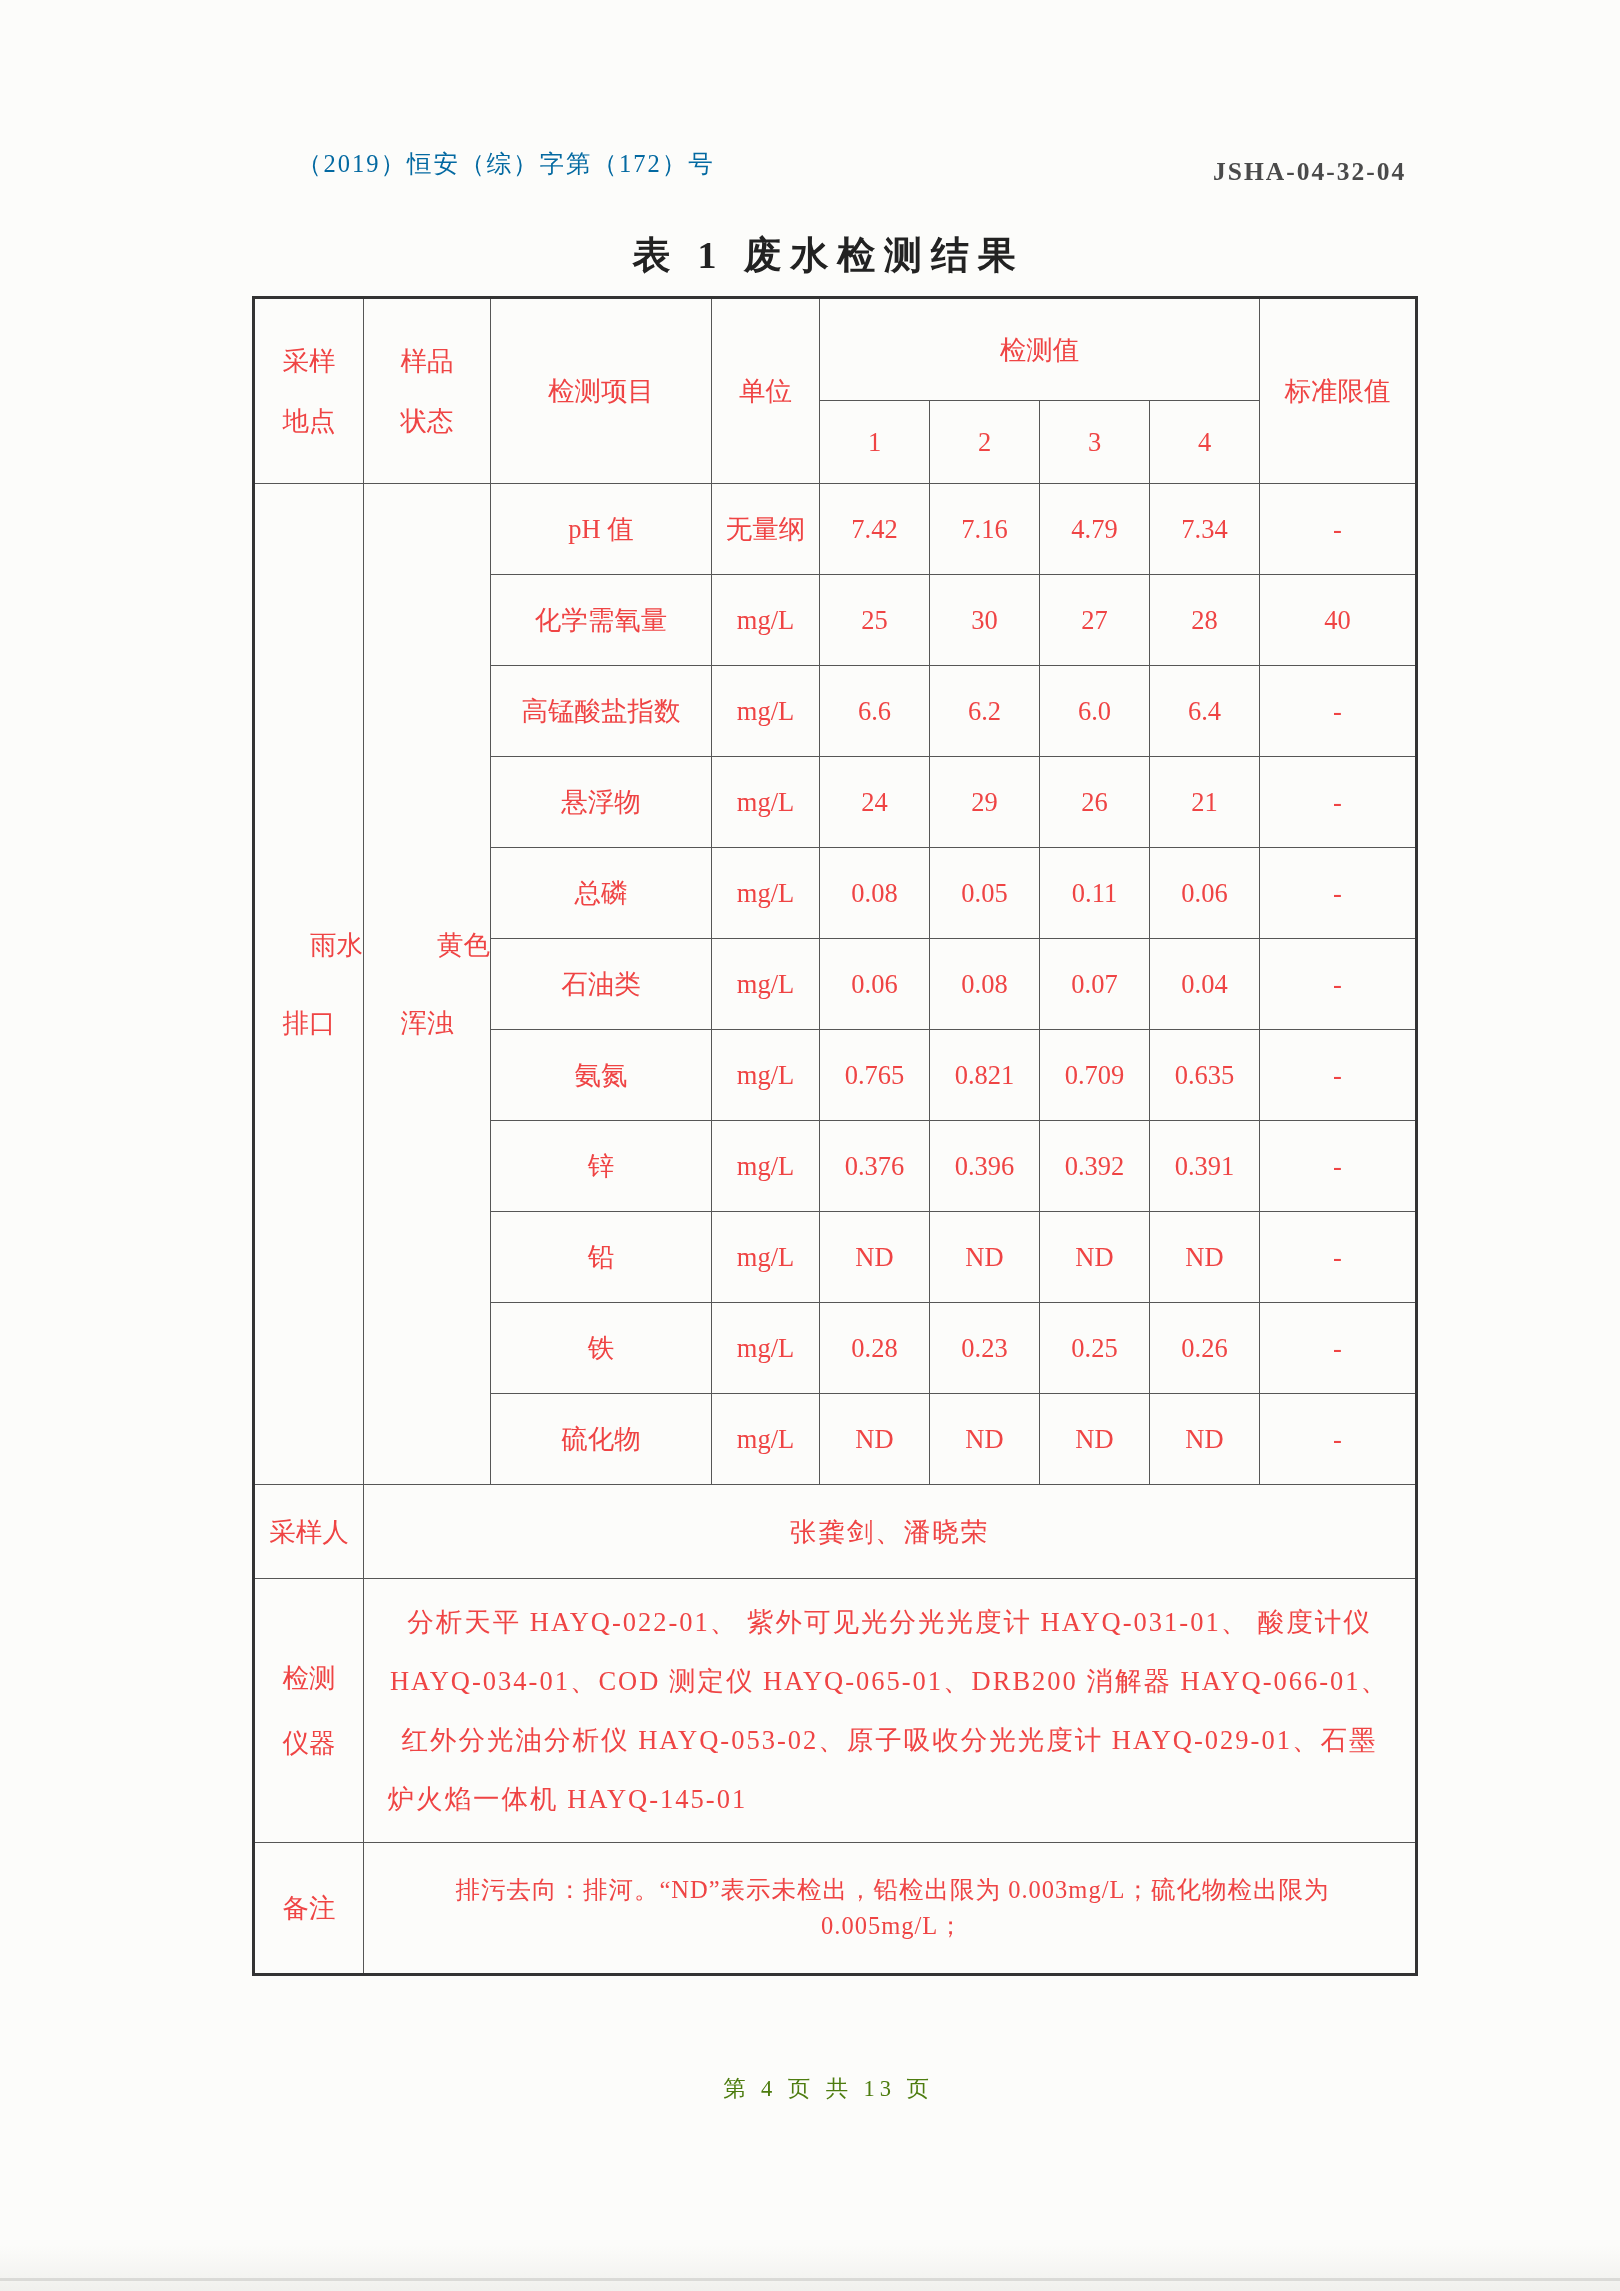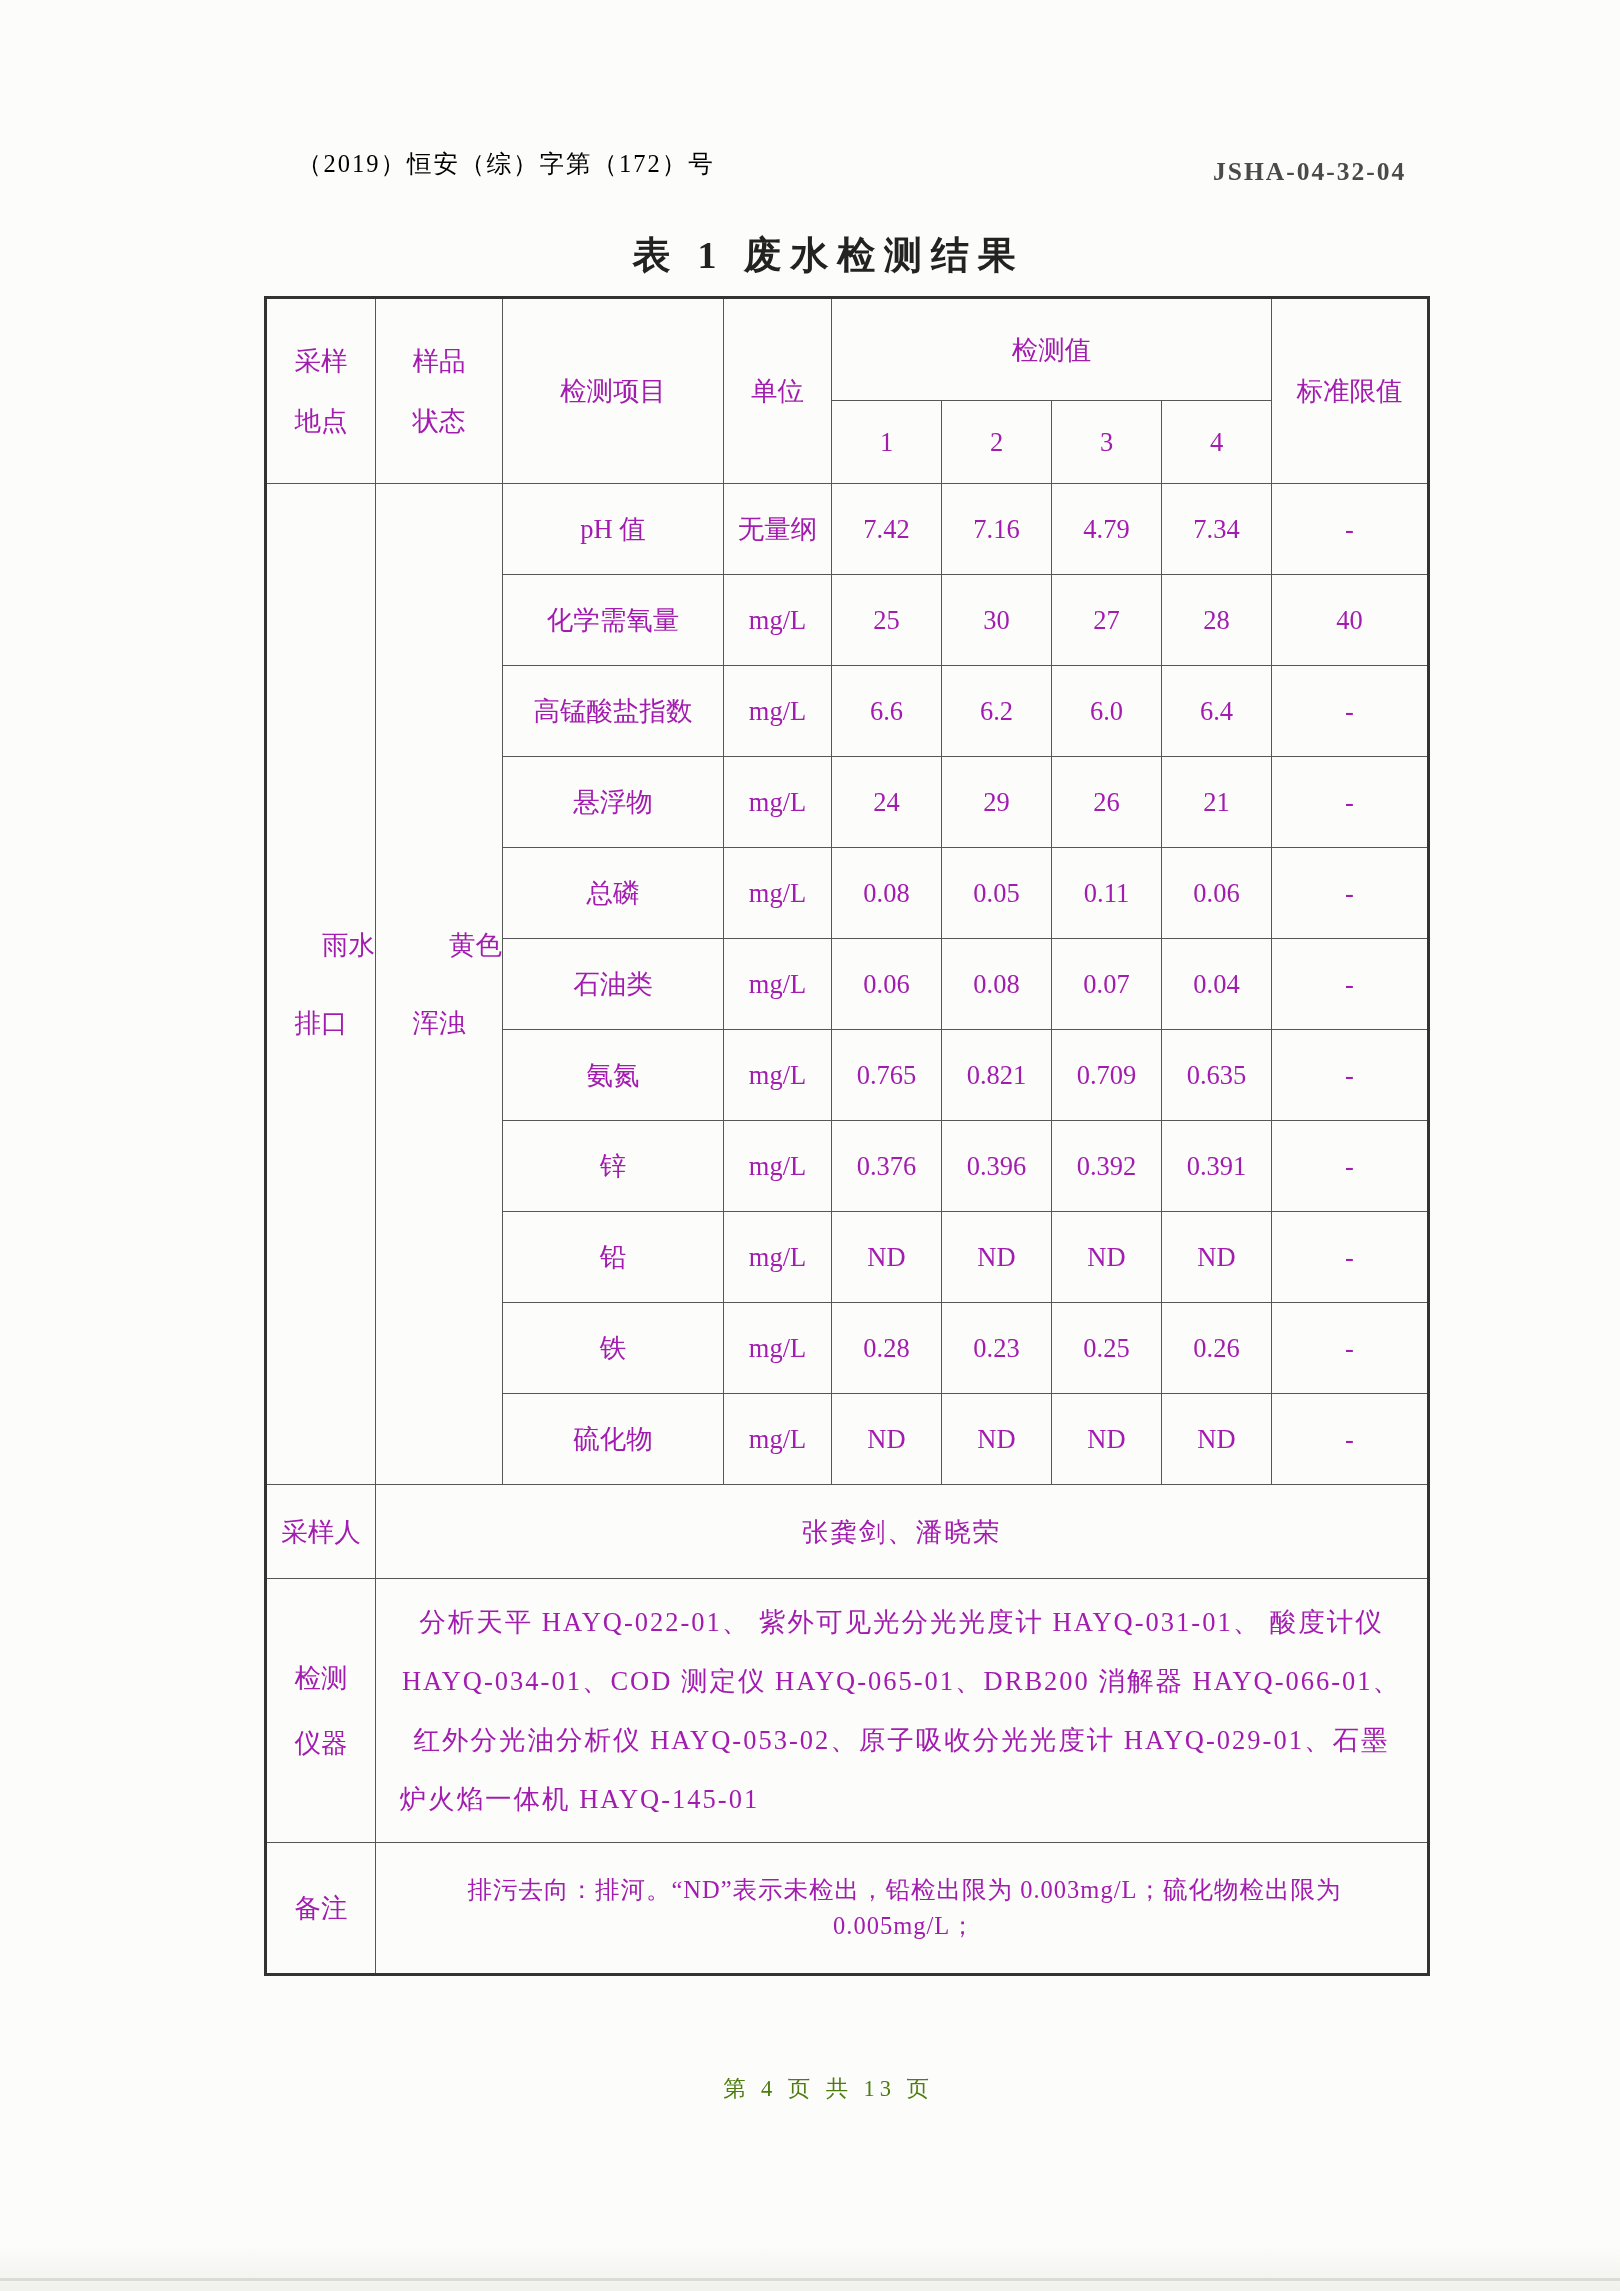--- a/index.html
+++ b/index.html
@@ -7,36 +7,36 @@
     position:relative;
     width:1620px; height:2292px;
     margin:0 auto;
     background:#fcfcfa;
     overflow:hidden;
     font-family:"Liberation Serif","DejaVu Serif",serif;
     color:#2e2e2e;
   }
   .doc-number {
     position:absolute; left:297px; top:147px;
-    font-size:24.5px; letter-spacing:2px; color:#000000;
+    font-size:24.5px; letter-spacing:2px; color:#0369a1;
   }
   .doc-code {
     position:absolute; left:1213px; top:157px;
     font-size:25.5px; letter-spacing:2px; color:#4a4a4a;font-weight:bold;
   }
   .doc-title {
     position:absolute; left:248px; top:230px; width:1161px;
     text-align:center; font-size:38px; font-weight:bold;
     letter-spacing:8.8px; color:#222;
   }
   table.doc-table {
-    position:absolute; left:264px; top:296px;
+    position:absolute; left:252px; top:296px;
     width:1161px; height:1656px;
     border-collapse:collapse; table-layout:fixed;
-    font-size:26.5px; color:#a21caf;
+    font-size:26.5px; color:#ef4444;
     border:3.9px solid #333;
   }
   .doc-table td {
     border:1.5px solid #565656;
     text-align:center; vertical-align:middle;
     padding:0; font-weight:normal;
     overflow:hidden;
   }
   tr.h-top  { height:103px; }
   tr.h-sub  { height:83px; }

